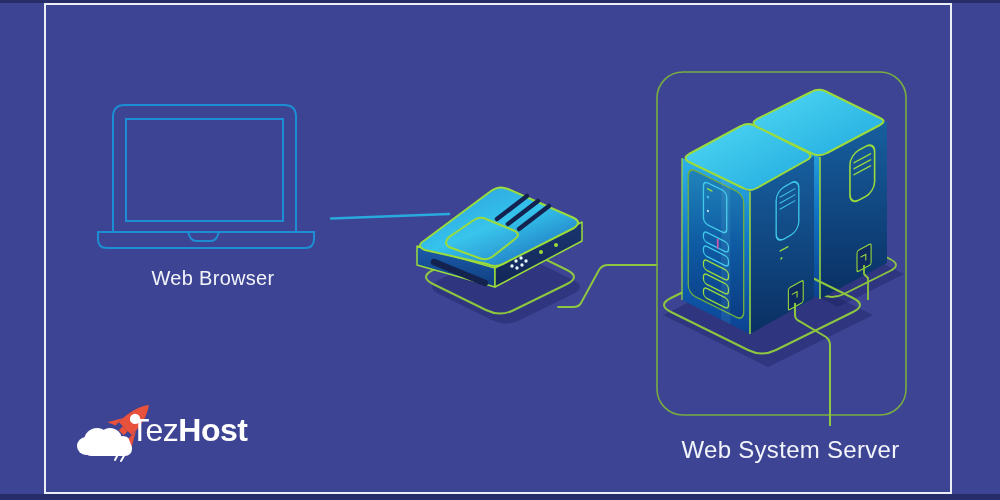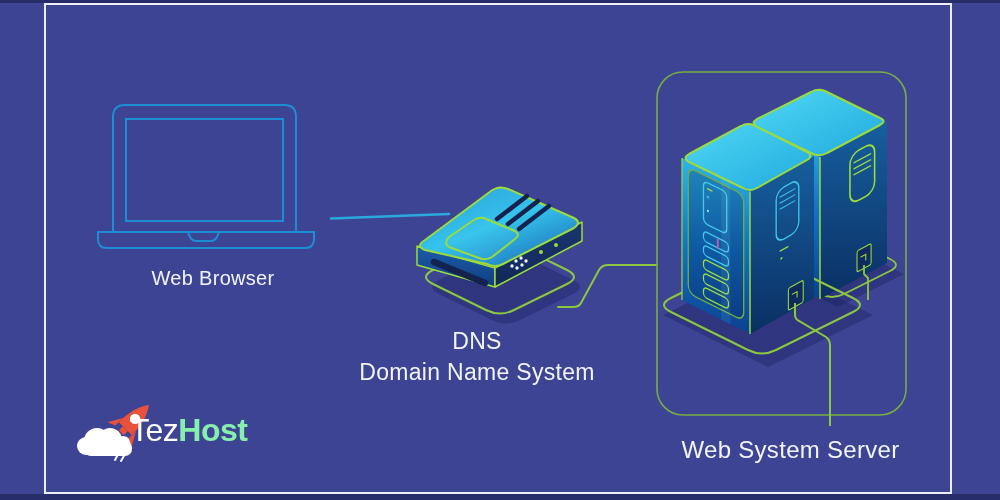--- a/index.html
+++ b/index.html
@@ -12,21 +12,21 @@
     position:absolute;color:#f2f4fa;text-align:center;
     -webkit-font-smoothing:antialiased;letter-spacing:.3px;
   }
   .label-web-browser{left:113px;top:267px;width:200px;font-size:20px;}
   .label-dns{left:317px;top:326px;width:320px;font-size:23px;line-height:31px;}
   .label-whs{left:638px;top:436px;width:305px;font-size:24px;}
   .logo-text{
     position:absolute;left:130px;top:412px;font-size:32px;letter-spacing:-.5px;
     color:#ffffff;white-space:nowrap;
   }
-  .logo-text .host{font-weight:700;color:#86efac;}
+  .logo-text .host{font-weight:700;color:#ffffff;}
 </style>
 </head>
 <body>
 
 <div class="canvas">
 
 <svg width="1000" height="500" viewBox="0 0 1000 500">
   <defs>
     <linearGradient id="gDnsTop" x1="0.15" y1="0" x2="0.95" y2="1">
       <stop offset="0" stop-color="#2f9fdc"></stop>
@@ -192,22 +192,18 @@
     <g stroke="#ffffff" stroke-width="2" stroke-linecap="round" fill="none">
       <path d="M 116,443 q -3,8 -7,12"></path>
       <path d="M 121,447 q -3,8 -6,13"></path>
       <path d="M 126,450 q -2,7 -5,11"></path>
     </g>
   </g>
 </svg>
 
 <div class="label label-web-browser">Web Browser</div>
 
-<div class="label label-dns">
-  <div>DNS</div>
-  <div>Domain Name System</div>
+
+<div class="label label-whs">Web System Server</div>
+
+<div class="logo-text"><span class="tez">Tez</span><span class="host">Host</span></div>
+
 </div>
 
-<div class="label label-whs">Web System Server</div>
-
-<div class="logo-text"><span class="tez">Tez</span><span class="host">Host</span></div>
-
-</div>
-
 </body></html>

